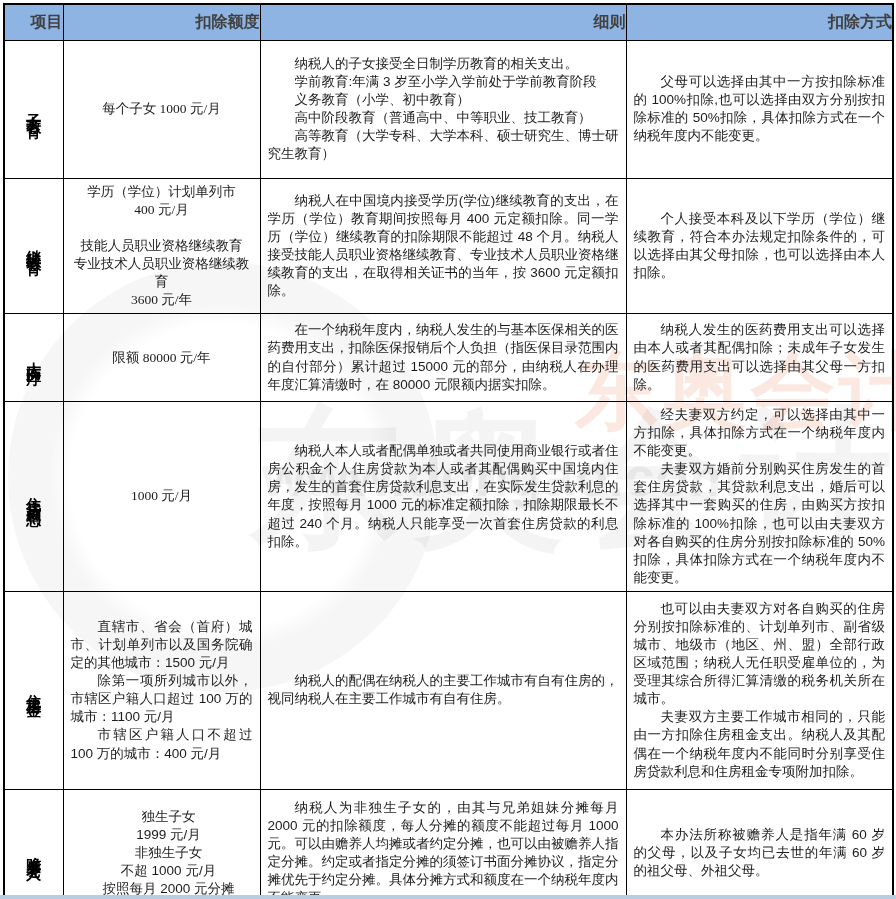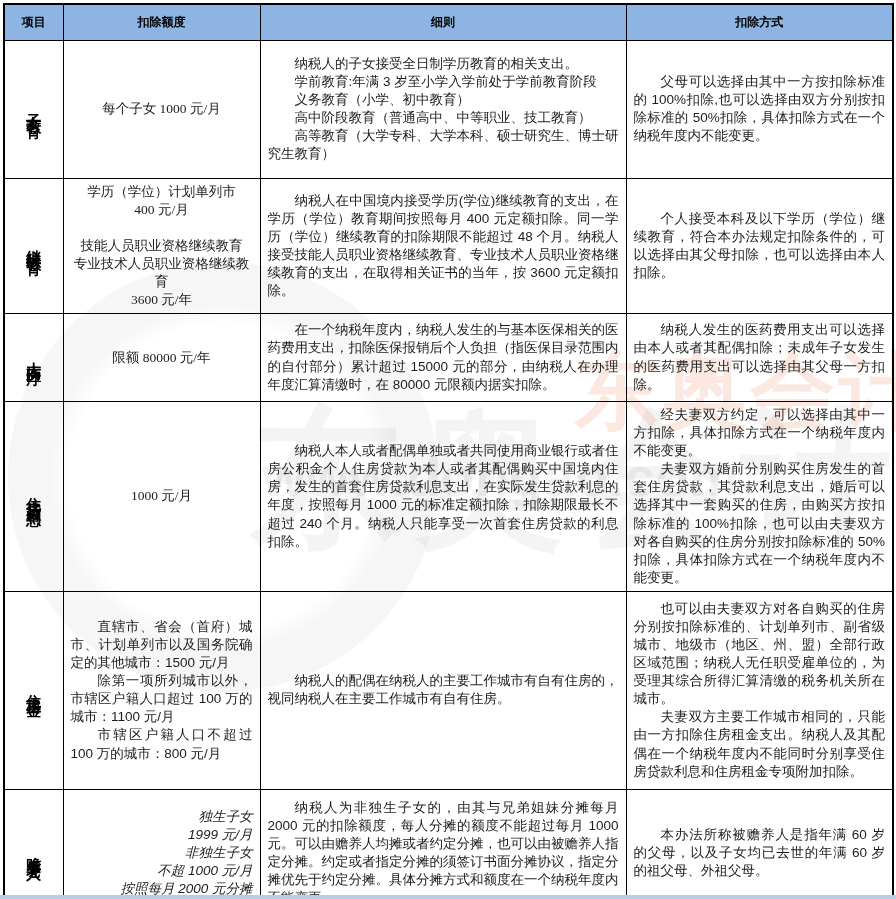--- a/index.html
+++ b/index.html
@@ -53,41 +53,41 @@
   col.c1 { width: 59px; }
   col.c2 { width: 197px; }
   col.c3 { width: 366px; }
   col.c4 { width: 267px; }
 
   th, td { border: 1px solid #000; vertical-align: middle; background: transparent; }
 
   th {
     height: 36px;
     background: #8db4e2;
-    font-size: 12px; font-weight: bold; text-align: center;
-    color: #000000;
+    font-size: 16px; font-weight: bold; text-align: right;
+    color: #404040;
   }
 
   .cell { font-size: 13.5px; line-height: 1.34; padding: 4px 7px; }
   .cell p { margin: 0; }
   .cell p:empty { min-height: 1.34em; }
 
   .item-cell { text-align: center; }
   .vtext {
     display: inline-block;
     writing-mode: vertical-rl;
     text-orientation: upright;
     font-weight: bold; font-size: 15px; letter-spacing: 3px;
     color: #000;
   }
 
   .quota-center { text-align: center; font-family: Liberation Serif, serif; }
   .quota-just p { text-align: justify; text-indent: 2em; }
   .quota-list { padding-left: 21px; }
-  .quota-list p { text-align: right; font-style: italic; }
+  .quota-list p { text-align: center; }
 
   .text-just p { text-align: justify; text-indent: 2em; }
 
   tr.r1 td { height: 138px; }
   tr.r2 td { height: 112px; }
   tr.r3 td { height: 88px; }
   tr.r4 td { height: 184px; }
   tr.r5 td { height: 198px; }
   tr.r6 td { height: 128px; }
 
@@ -193,21 +193,21 @@
           </td>
     </tr>
 
     <tr class="r5">
       <td class="cell item-cell">
         <span class="vtext">住房租金</span>
       </td>
       <td class="cell quota-just">
             <p>直辖市、省会（首府）城市、计划单列市以及国务院确定的其他城市：1500 元/月</p>
             <p>除第一项所列城市以外，市辖区户籍人口超过 100 万的城市：1100 元/月</p>
-            <p>市辖区户籍人口不超过 100 万的城市：800 元/月</p>
+            <p>市辖区户籍人口不超过 100 万的城市：400 元/月</p>
           </td>
       <td class="cell text-just">
             <p>纳税人的配偶在纳税人的主要工作城市有自有住房的，视同纳税人在主要工作城市有自有住房。</p>
           </td>
       <td class="cell text-just">
             <p>也可以由夫妻双方对各自购买的住房分别按扣除标准的、计划单列市、副省级城市、地级市（地区、州、盟）全部行政区域范围；纳税人无任职受雇单位的，为受理其综合所得汇算清缴的税务机关所在城市。</p>
             <p>夫妻双方主要工作城市相同的，只能由一方扣除住房租金支出。纳税人及其配偶在一个纳税年度内不能同时分别享受住房贷款利息和住房租金专项附加扣除。</p>
           </td>
     </tr>
 

